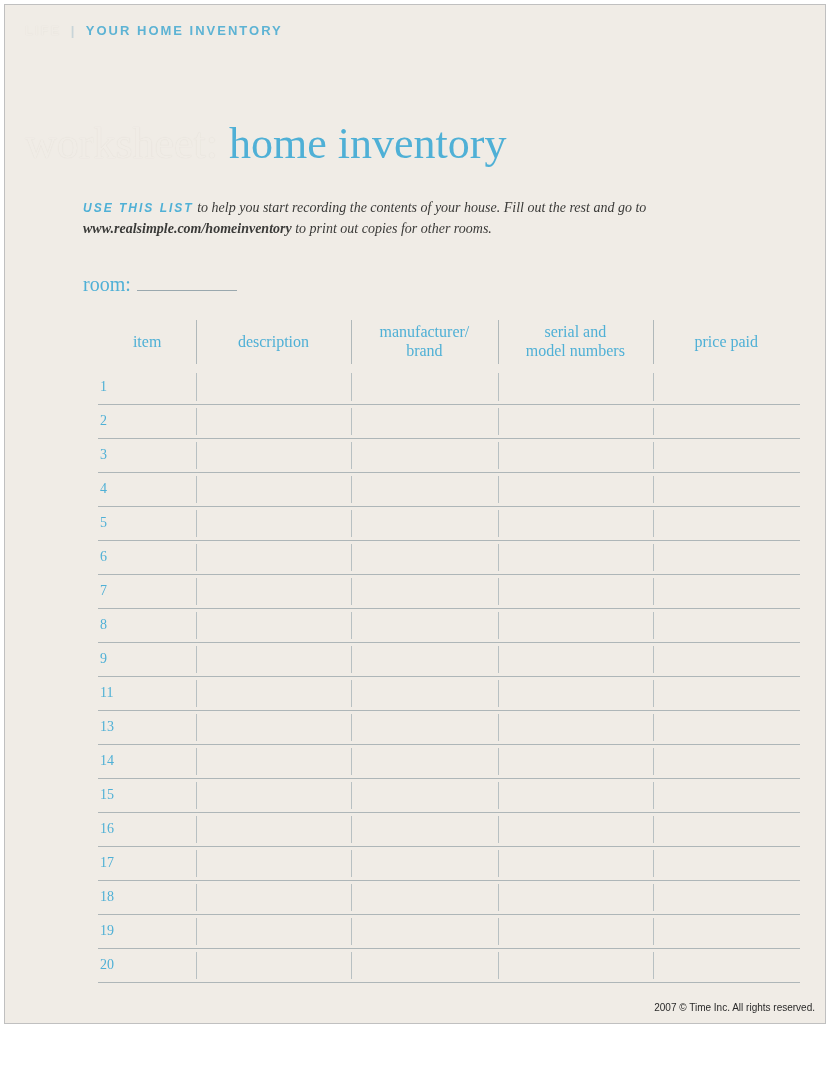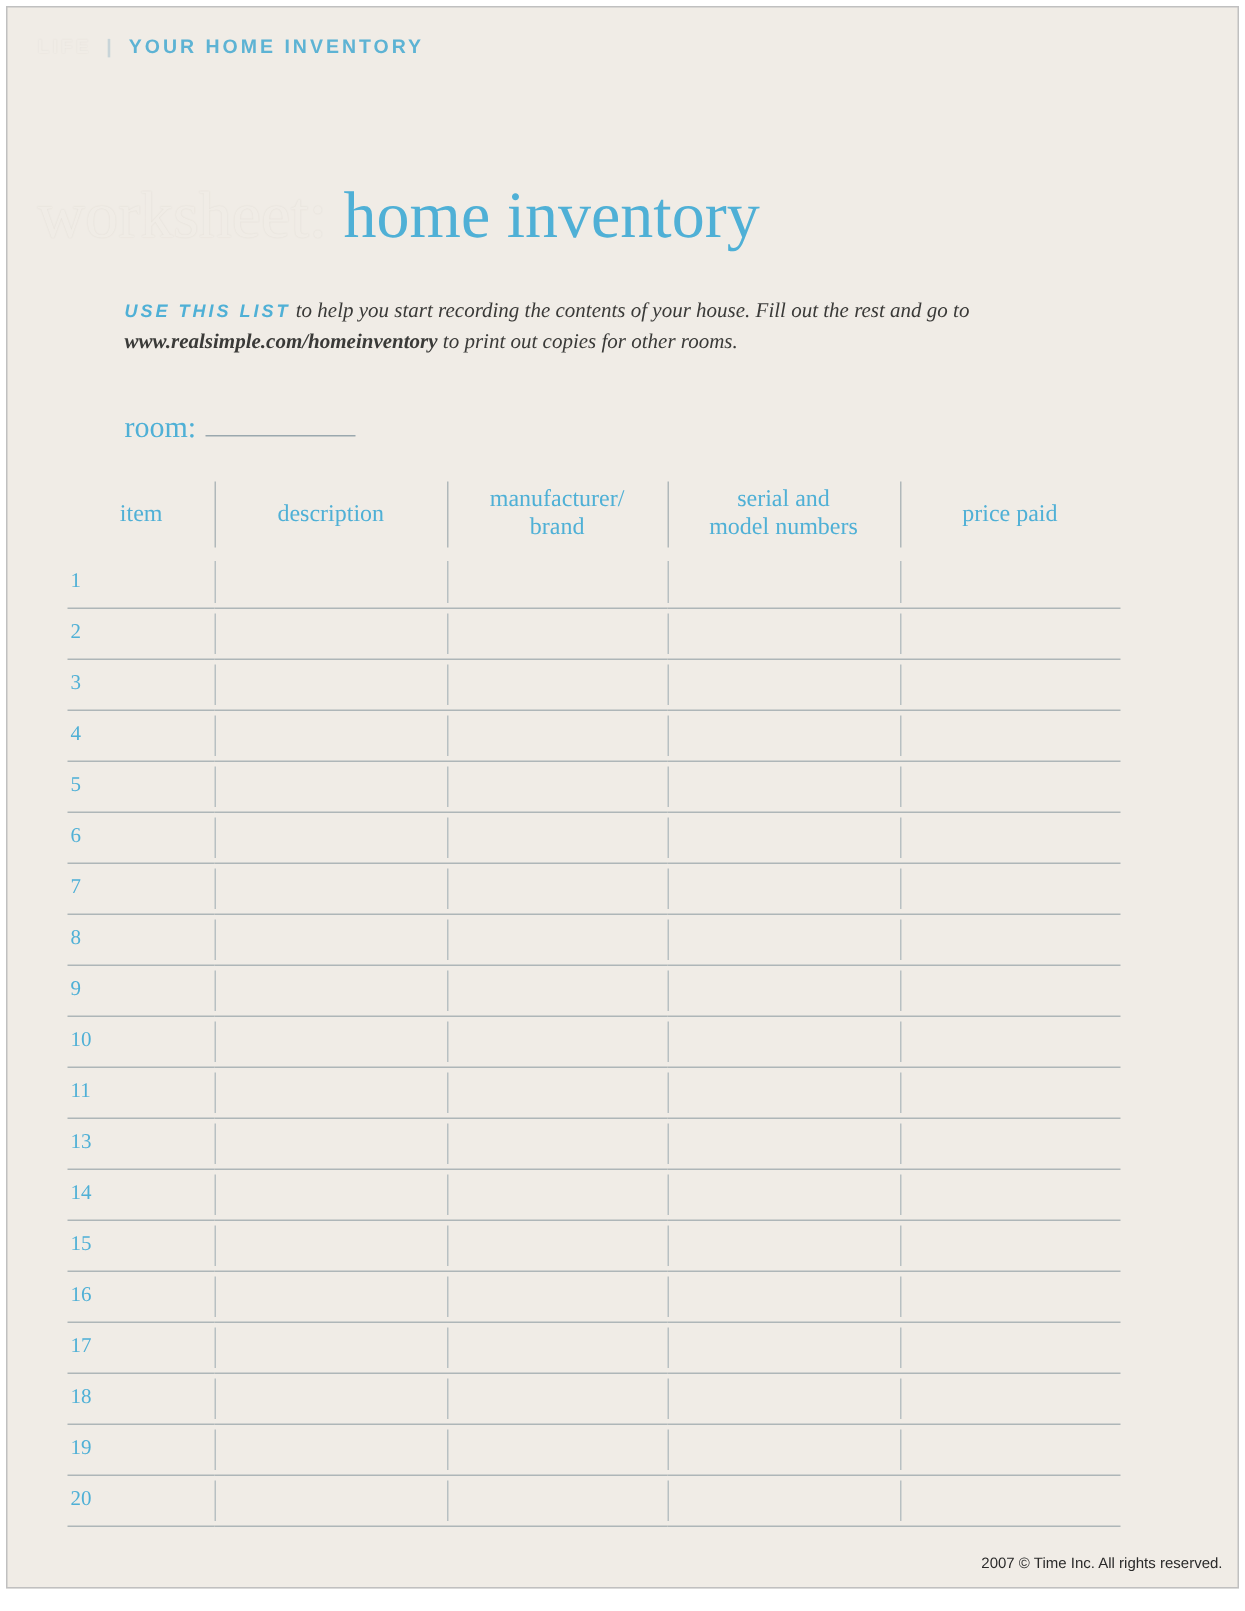--- a/index.html
+++ b/index.html
@@ -78,21 +78,21 @@
       align-items: baseline;
     }
     .room-underline {
       display: inline-block;
       width: 100px;
       border-bottom: 1px solid #9aa8ae;
       margin-left: 6px;
       height: 18px;
     }
     .inventory-table {
-      margin: 18px 40px 0 40px;
+      margin: 18px 40px 0 93px;
       border-collapse: collapse;
       width: calc(100% - 118px);
     }
     .inventory-table th {
       font-family: Georgia, serif;
       font-weight: normal;
       color: #4fb0d6;
       font-size: 16px;
       padding: 8px 6px 10px 6px;
       text-align: center;
@@ -241,27 +241,20 @@
           <td></td>
         </tr>
         <tr>
           <td class="num">9</td>
           <td></td>
           <td></td>
           <td></td>
           <td></td>
         </tr>
         <tr>
-          <td class="num">10</td>
-          <td></td>
-          <td></td>
-          <td></td>
-          <td></td>
-        </tr>
-        <tr>
           <td class="num">11</td>
           <td></td>
           <td></td>
           <td></td>
           <td></td>
         </tr>
         <tr>
           <td class="num">13</td>
           <td></td>
           <td></td>

